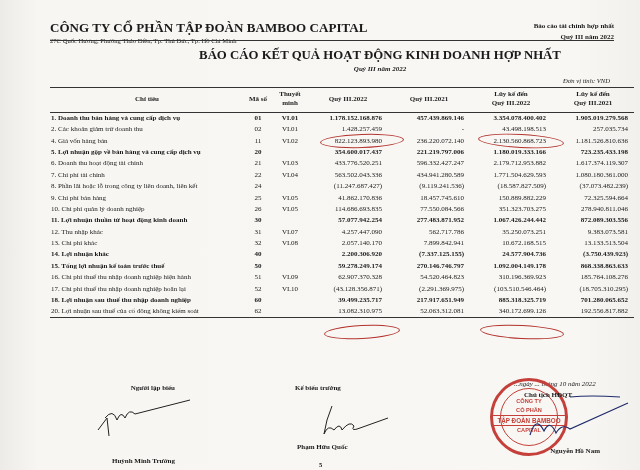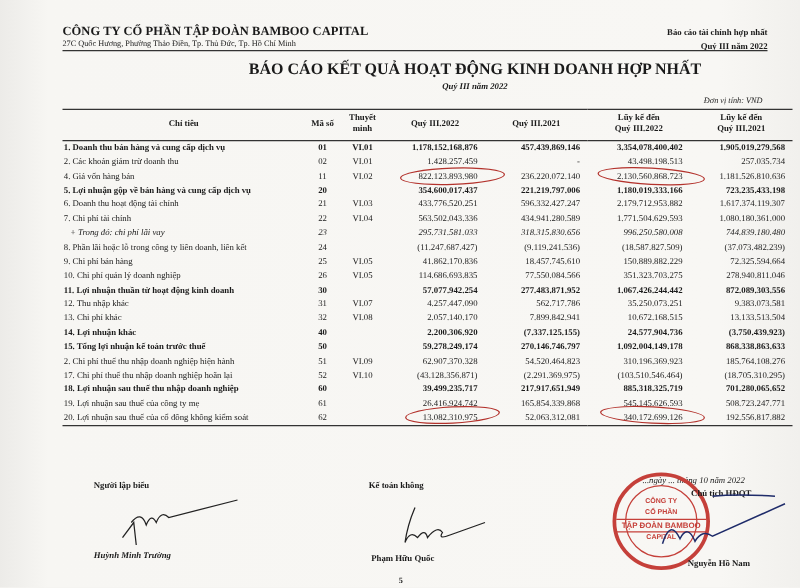--- a/index.html
+++ b/index.html
@@ -8,21 +8,21 @@
     background: #f4f3f0;
     font-family: "Liberation Serif", "DejaVu Serif", serif;
     color: #1a1a1a;
     position: relative;
   }
   .page {
     position: absolute; left: 0; top: 0; width: 640px; height: 470px;
     background: linear-gradient(90deg, #ecebe8 0%, #f7f6f3 6%, #f8f7f4 90%, #f1f0ed 100%);
   }
   .hdr-left { position: absolute; left: 50px; top: 20px; }
-  .hdr-company { font-size: 10px; font-weight: bold; letter-spacing: 0.05px; text-align: right; }
+  .hdr-company { font-size: 13px; font-weight: bold; letter-spacing: 0.05px; text-align: right; }
   .hdr-addr { font-size: 6.6px; margin-top: 1px; }
   .hdr-right { position: absolute; right: 26px; top: 21px; text-align: right; }
   .hdr-right div { font-size: 7px; font-weight: bold; line-height: 11px; }
   .hdr-rule { position: absolute; left: 50px; right: 26px; top: 40px; height: 1px; background: #333; }
 
   .title { position: absolute; left: 0; width: 640px; top: 48px; text-align: center;
            font-size: 12.8px; font-weight: bold; padding-left: 120px; }
   .subtitle { position: absolute; left: 0; width: 640px; top: 65px; text-align: center;
               font-size: 7px; font-style: italic; font-weight: bold; padding-left: 120px; }
   .unit { position: absolute; right: 30px; top: 77px; font-size: 6.6px; font-style: italic; }
@@ -40,21 +40,21 @@
   td.c2 { width: 82px; }
   td.c3 { width: 82px; margin-top: 25px; }
   td.c4 { width: 82px; }
   tr.bold td { font-weight: bold; }
   tr.ital td { font-style: italic; }
   tr.ital td.lbl { padding-left: 6px; }
   tr.last td { border-bottom: 1.5px solid #333; }
 
   .circ { position: absolute; border: 1.6px solid #b3322c; border-radius: 50%; pointer-events: none; }
 
-  .sig { position: absolute; text-align: left; font-size: 7px; font-weight: bold; }
+  .sig { position: absolute; text-align: right; font-size: 7px; font-weight: bold; }
   .sig .role { display: block; }
   .sig .name { display: block; }
   .date { position: absolute; left: 514px; top: 380px; font-size: 7px; font-style: italic; }
   .pagenum { position: absolute; left: 319px; top: 461px; font-size: 6.5px; font-weight: bold; }
 
   .stamp { position: absolute; left: 490px; top: 378px; width: 78px; height: 78px;
            border: 3px solid #c5403a; border-radius: 50%; }
   .stamp::before { content: ""; position: absolute; left: 7px; top: 7px; right: 7px; bottom: 7px;
                    border: 1px solid #c5403a; border-radius: 50%; }
   .stamp-text { position: absolute; left: 0; right: 0; top: 16px; text-align: center;
@@ -142,29 +142,20 @@
         </tr>
         <tr>
           <td class="lbl">7. Chi phí tài chính</td>
           <td class="code">22</td>
           <td class="note">VI.04</td>
           <td class="num c1">563.502.043.336</td>
           <td class="num c2">434.941.280.589</td>
           <td class="num c3">1.771.504.629.593</td>
           <td class="num c4">1.080.180.361.000</td>
         </tr>
-        <tr class="ital">
-          <td class="lbl">+ Trong đó: chi phí lãi vay</td>
-          <td class="code">23</td>
-          <td class="note"></td>
-          <td class="num c1">295.731.581.033</td>
-          <td class="num c2">318.315.830.656</td>
-          <td class="num c3">996.250.580.008</td>
-          <td class="num c4">744.839.180.480</td>
-        </tr>
         <tr>
           <td class="lbl">8. Phần lãi hoặc lỗ trong công ty liên doanh, liên kết</td>
           <td class="code">24</td>
           <td class="note"></td>
           <td class="num c1">(11.247.687.427)</td>
           <td class="num c2">(9.119.241.536)</td>
           <td class="num c3">(18.587.827.509)</td>
           <td class="num c4">(37.073.482.239)</td>
         </tr>
         <tr>
@@ -224,21 +215,21 @@
         <tr class="bold">
           <td class="lbl">15. Tổng lợi nhuận kế toán trước thuế</td>
           <td class="code">50</td>
           <td class="note"></td>
           <td class="num c1">59.278.249.174</td>
           <td class="num c2">270.146.746.797</td>
           <td class="num c3">1.092.004.149.178</td>
           <td class="num c4">868.338.863.633</td>
         </tr>
         <tr>
-          <td class="lbl">2. Chi phí thuế thu nhập doanh nghiệp hiện hành</td>
+          <td class="lbl">16. Chi phí thuế thu nhập doanh nghiệp hiện hành</td>
           <td class="code">51</td>
           <td class="note">VI.09</td>
           <td class="num c1">62.907.370.328</td>
           <td class="num c2">54.520.464.823</td>
           <td class="num c3">310.196.369.923</td>
           <td class="num c4">185.764.108.276</td>
         </tr>
         <tr>
           <td class="lbl">17. Chi phí thuế thu nhập doanh nghiệp hoãn lại</td>
           <td class="code">52</td>
@@ -250,29 +241,20 @@
         </tr>
         <tr class="bold">
           <td class="lbl">18. Lợi nhuận sau thuế thu nhập doanh nghiệp</td>
           <td class="code">60</td>
           <td class="note"></td>
           <td class="num c1">39.499.235.717</td>
           <td class="num c2">217.917.651.949</td>
           <td class="num c3">885.318.325.719</td>
           <td class="num c4">701.280.065.652</td>
         </tr>
-        <tr>
-          <td class="lbl">19. Lợi nhuận sau thuế của công ty mẹ</td>
-          <td class="code">61</td>
-          <td class="note"></td>
-          <td class="num c1">26.416.924.742</td>
-          <td class="num c2">165.854.339.868</td>
-          <td class="num c3">545.145.626.593</td>
-          <td class="num c4">508.723.247.771</td>
-        </tr>
         <tr class=" last">
           <td class="lbl">20. Lợi nhuận sau thuế của cổ đông không kiểm soát</td>
           <td class="code">62</td>
           <td class="note"></td>
           <td class="num c1">13.082.310.975</td>
           <td class="num c2">52.063.312.081</td>
           <td class="num c3">340.172.699.126</td>
           <td class="num c4">192.556.817.882</td>
         </tr>
       </tbody>
@@ -282,46 +264,46 @@
   <div class="circ" style="left:478px;top:134px;width:86px;height:14px;transform:rotate(3deg);"></div>
   <div class="circ" style="left:324px;top:325px;width:76px;height:14px;transform:rotate(-3deg);"></div>
   <div class="circ" style="left:480px;top:325px;width:84px;height:14px;transform:rotate(3deg);"></div>
 
   <div class="sig" style="left:75px;top:384px;width:100px;">
     <span class="role">Người lập biểu</span>
   </div>
   <svg class="sigline" style="left:95px;top:398px;" width="100" height="40">
     <path d="M3 32 L12 20 L14 38 M10 20 Q18 10 22 22 Q26 12 30 20 Q34 10 40 16 L95 2" stroke="#222" stroke-width="1" fill="none"></path>
   </svg>
-  <div class="sig" style="left:75px;top:440px;width:100px;font-style:italic;">
+  <div class="sig" style="left:75px;top:457px;width:100px;">
     <span class="name">Huỳnh Minh Trường</span>
   </div>
 
   <div class="sig" style="left:295px;top:384px;width:80px;text-align:left;">
-    <span class="role">Kế toán không</span>
+    <span class="role">Kế biểu trưởng</span>
   </div>
   <svg class="sigline" style="left:320px;top:400px;" width="70" height="40">
     <path d="M12 6 Q6 20 4 34 Q8 24 14 30 Q20 22 22 30 Q30 20 34 26 Q30 32 40 28 L68 18" stroke="#222" stroke-width="1" fill="none"></path>
   </svg>
   <div class="sig" style="left:297px;top:443px;width:80px;text-align:left;">
     <span class="name">Phạm Hữu Quốc</span>
   </div>
 
   <div class="date">...ngày ... tháng 10 năm 2022</div>
 
   <div class="stamp">
     <div class="stamp-text">
       <div>CÔNG TY</div>
       <div>CỔ PHẦN</div>
       <div class="big">TẬP ĐOÀN BAMBOO</div>
       <div>CAPITAL</div>
     </div>
   </div>
 
-  <div class="sig" style="left:542px;top:391px;width:70px;text-align:center;">
+  <div class="sig" style="left:524px;top:391px;width:70px;text-align:left;">
     <span class="role">Chủ tịch HĐQT</span>
   </div>
   <svg class="sigline" style="left:520px;top:395px;" width="110" height="50">
     <path d="M50 2 Q70 0 100 2 M10 40 Q16 20 24 36 Q30 24 36 38 Q42 28 50 34 L108 8" stroke="#1f2c6a" stroke-width="1.2" fill="none"></path>
   </svg>
   <div class="sig" style="left:520px;top:447px;width:80px;text-align:right;">
     <span class="name">Nguyễn Hồ Nam</span>
   </div>
 
   <div class="pagenum">5</div>

